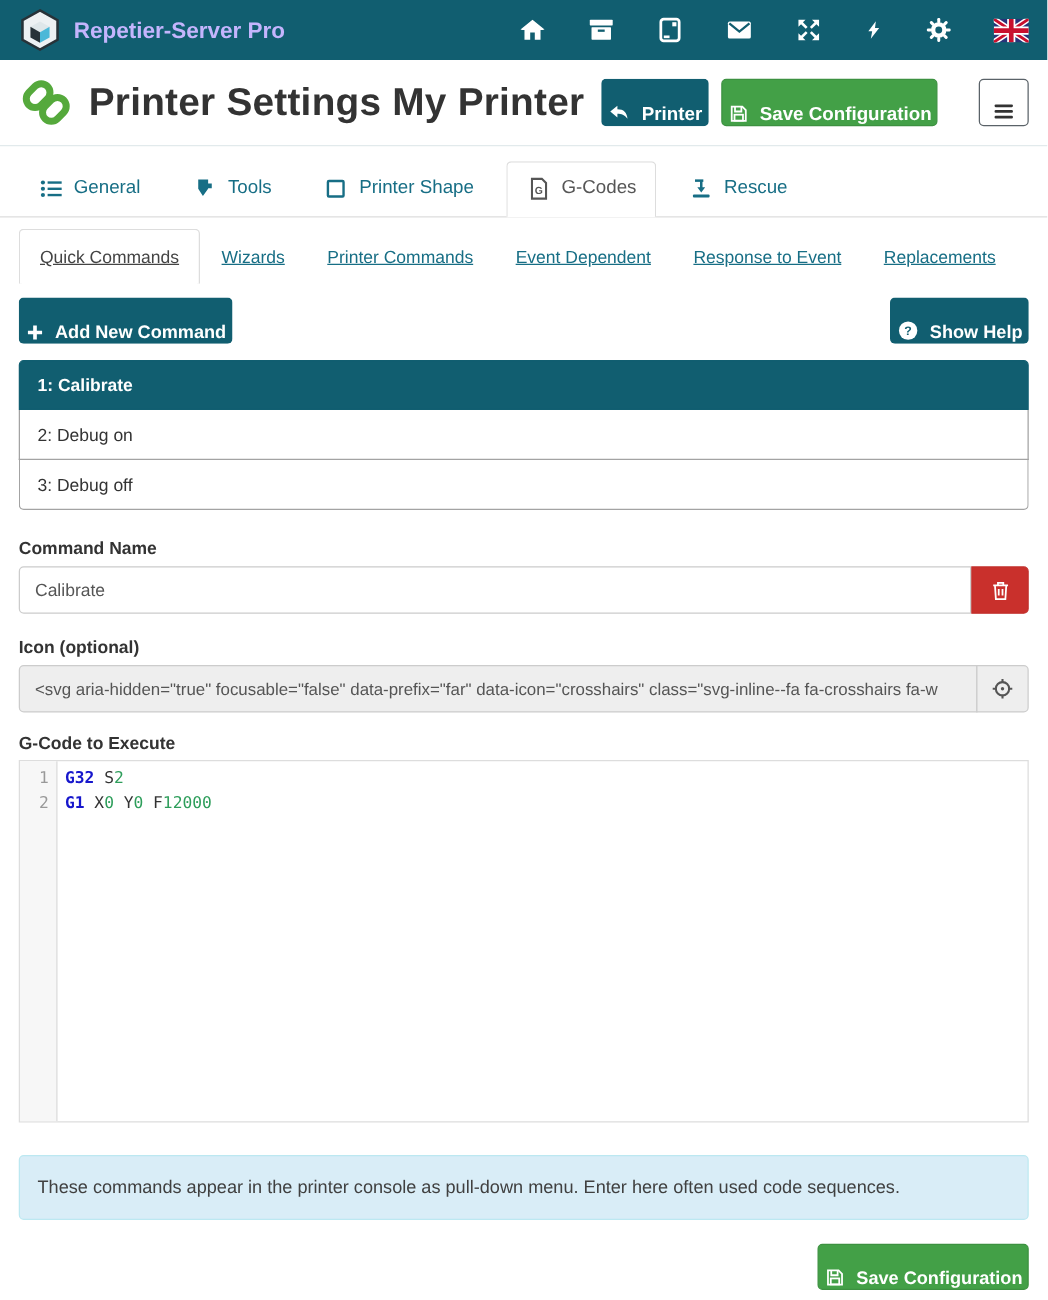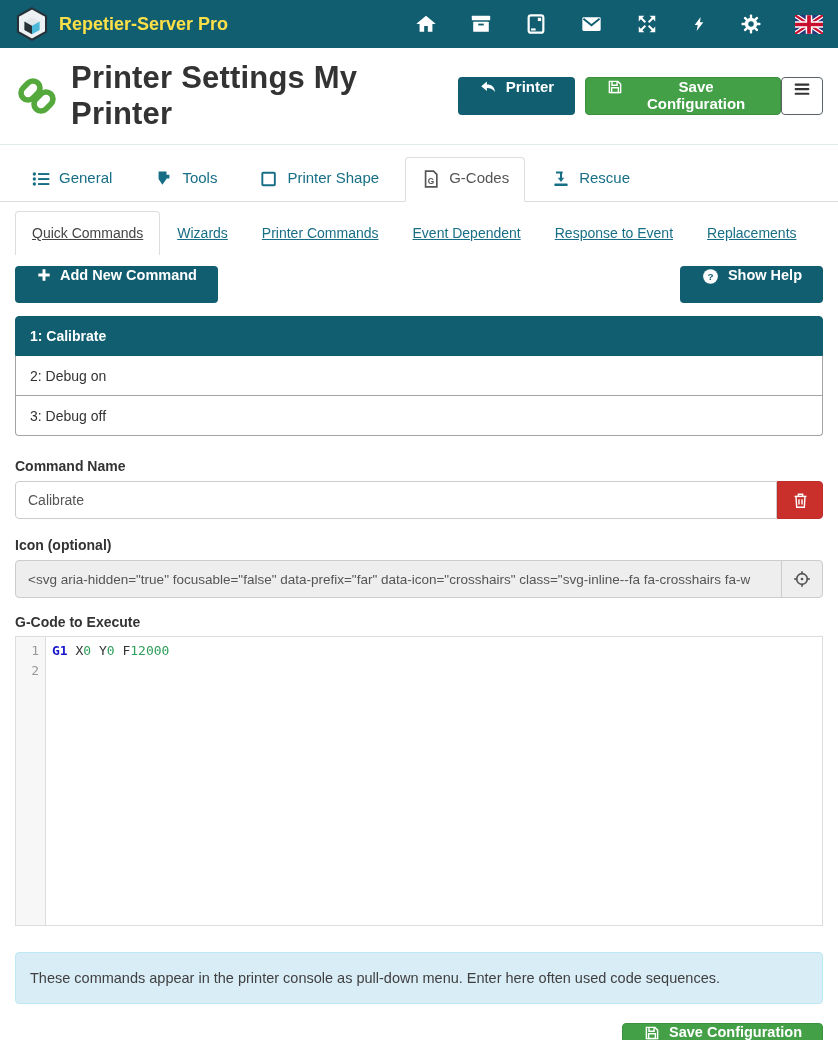--- a/index.html
+++ b/index.html
@@ -1,29 +1,29 @@
 <!DOCTYPE html>
 <html><head>
 <meta charset="utf-8">
 <style>
   * { box-sizing: border-box; margin: 0; padding: 0; }
   html,body { width: 838px; height: 1040px; background:#fff; overflow:hidden;
     font-family: "Liberation Sans", sans-serif; }
 
   
   .navbar { height:48px; background:#115e70; display:flex; align-items:center; padding:0 15px; }
-  .brand { display:flex; align-items:center; gap:10px; color:#fde047; font-size:18px; font-weight:bold; }
+  .brand { display:flex; align-items:center; gap:10px; color:#c4b5fd; font-size:18px; font-weight:bold; }
   .nav-icons { margin-left:auto; display:flex; align-items:center; gap:33px; }
   .nav-icons .nicon { display:flex; align-items:center; justify-content:center; cursor:pointer; }
 
   
   .page-header { display:flex; align-items:center; padding:12px 15px; border-bottom:1px solid #e2eaec; }
   .page-title { font-size:31px; font-weight:bold; color:#333; margin:0 14px 0 12px; letter-spacing:0.2px; }
-  .btn { display:inline-flex; align-items:flex-start; gap:8px; border-radius:4px; font-size:15px;
-         font-weight:bold; padding:0 20px; height:38px; color:#fff; border:1px solid transparent;
+  .btn { display:inline-flex; align-items:flex-end; gap:8px; border-radius:4px; font-size:15px;
+         font-weight:bold; padding:0 4px; height:38px; color:#fff; border:1px solid transparent;
          cursor:pointer; background:#115e70; font-family:"Liberation Sans",sans-serif; }
   .btn-success { background:#43a047; border-color:#3c9140; }
   .btn-menu { background:#fff; border:1px solid #5a6268; width:40px; justify-content:center; margin-left:auto; }
 
   
   .tabs { display:flex; gap:10px; padding:0 15px; margin-top:12px; border-bottom:1px solid #ddd; }
   .tab { display:flex; gap:8px; padding:11px 15px 12px; font-size:15px;
          color:#176e85; cursor:pointer; border:1px solid transparent; margin-bottom:-1px; }
   .tab.active { background:#fff; border-color:#ddd; border-bottom-color:#fff;
                 border-radius:4px 4px 0 0; color:#555; }
@@ -326,20 +326,21 @@
   </span>
 </div>
 
 <div class="form-label tighter">G-Code to Execute</div>
 <div class="editor">
   <div class="gutter">
     <div>1</div>
     <div>2</div>
   </div>
   <div class="codearea">
+    <div class="codeline"><span class="t-cmd">G32</span><span class="t-plain"> S</span><span class="t-num">2</span></div>
     <div class="codeline"><span class="t-cmd">G1</span><span class="t-plain"> X</span><span class="t-num">0</span><span class="t-plain"> Y</span><span class="t-num">0</span><span class="t-plain"> F</span><span class="t-num">12000</span></div>
   </div>
 </div>
 
 <div class="info">These commands appear in the printer console as pull-down menu. Enter here often used code sequences.</div>
 
 <div class="footer">
   <button class="btn btn-success btn-sm">
     <span>
       <svg width="18" height="18" viewBox="0 0 24 24" fill="none" stroke="#fff" stroke-width="1.9">

